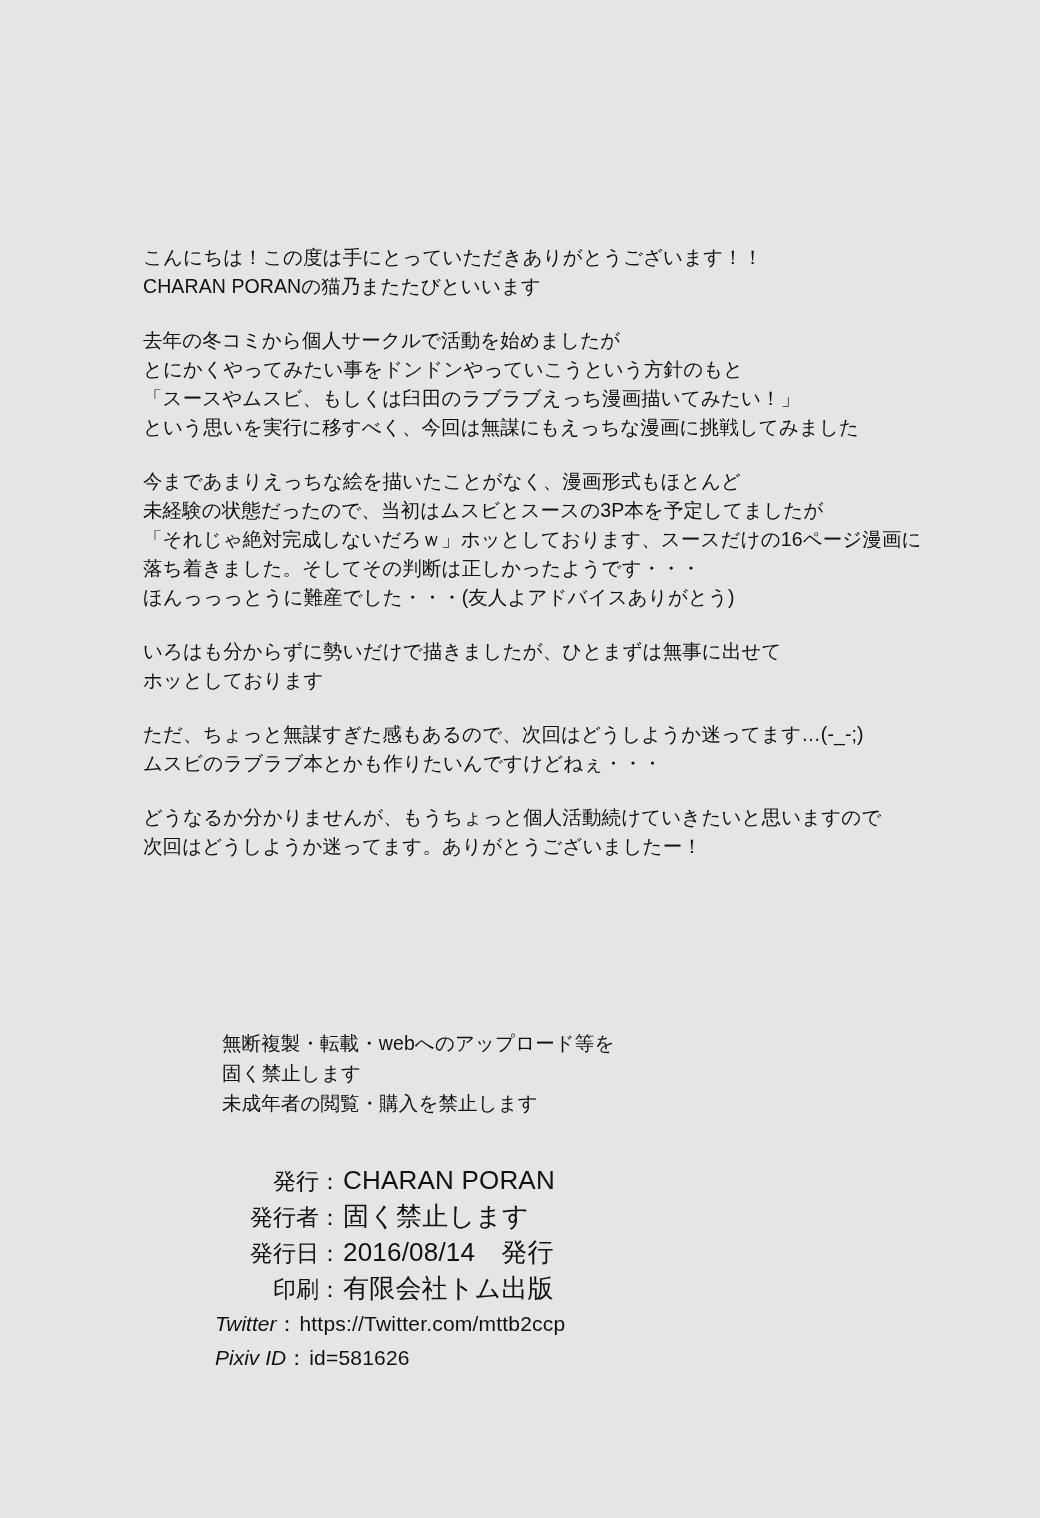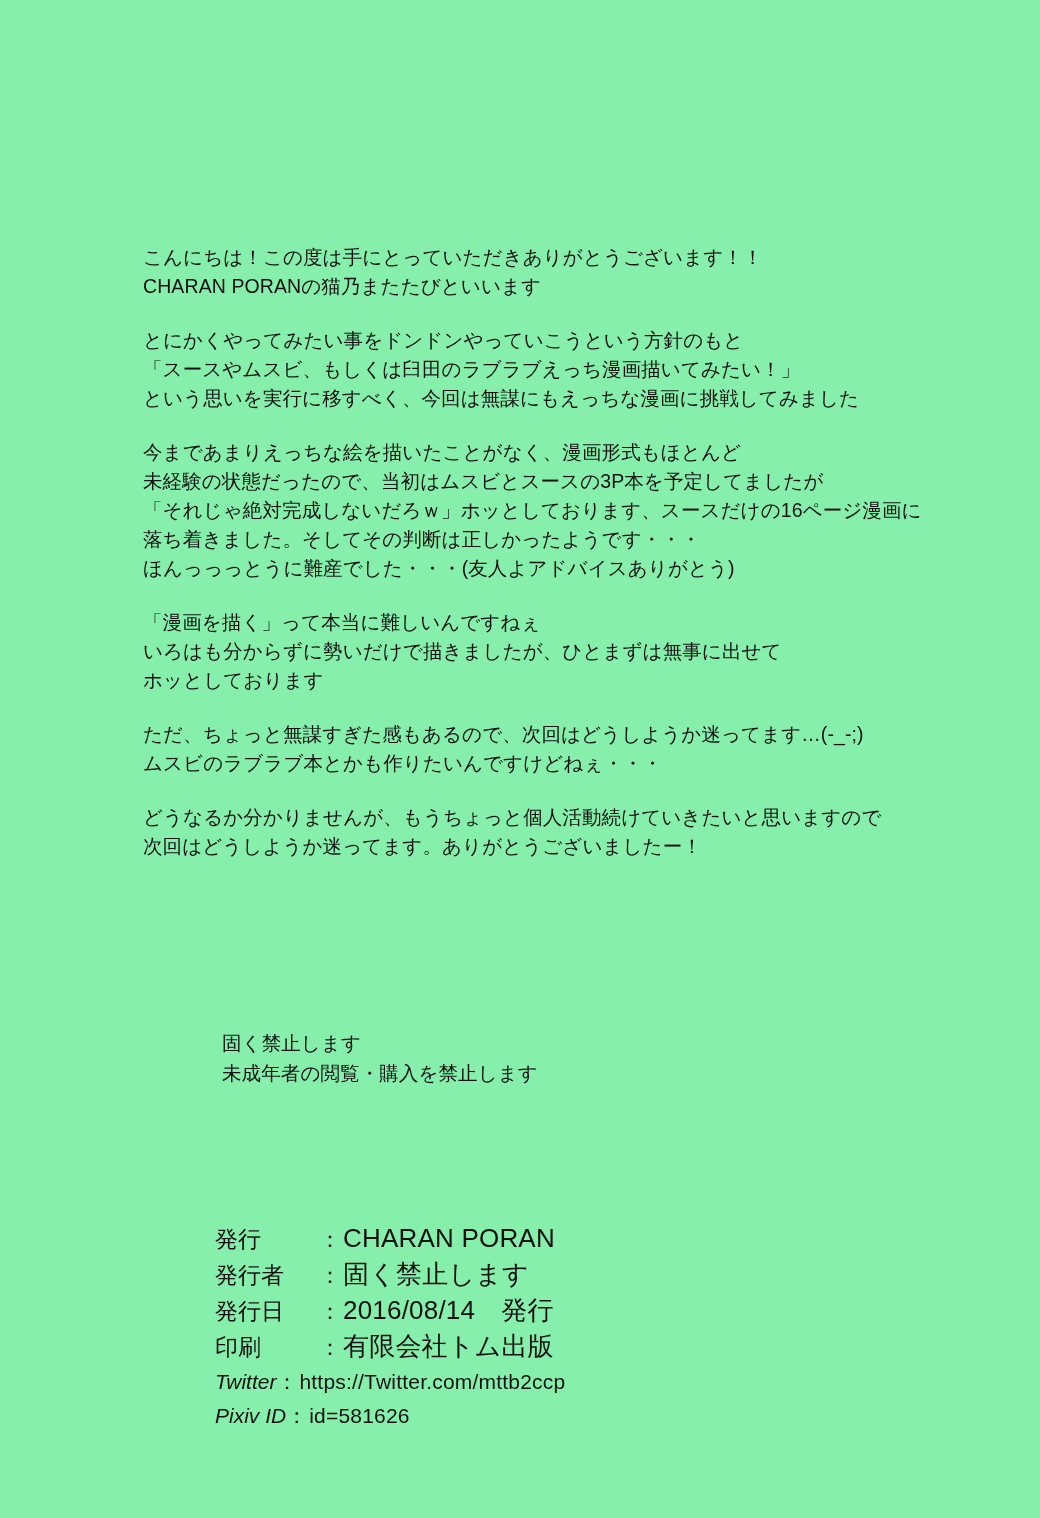--- a/index.html
+++ b/index.html
@@ -11,21 +11,21 @@
     width: 1040px;
     height: 1518px;
     position: relative;
     font-family: "Liberation Sans", "DejaVu Sans", sans-serif;
     color: #111111;
     overflow: hidden;
   }
   .page {
     position: absolute;
     inset: 0;
-    background: #86efac;
+    background: #e5e5e5;
   }
 
   
   .afterword {
     position: absolute;
     left: 143px;
     top: 243px;
     width: 790px;
   }
   .para {
@@ -49,22 +49,23 @@
   }
   .notice .line {
     font-size: 19.5px;
     line-height: 30px;
   }
 
   
   .colophon {
     position: absolute;
     left: 215px;
-    top: 1221px;
+    top: 1163px;
     width: 680px;
+    text-align: right;
   }
   .colo-row {
     display: flex;
     align-items: baseline;
     line-height: 35px;
     white-space: pre;
   }
   .colo-label {
     font-size: 23px;
     min-width: 104px;
@@ -94,52 +95,53 @@
 <div class="page">
 
   <section class="afterword">
 
     <div class="para">
       <div class="line">こんにちは！この度は手にとっていただきありがとうございます！！</div>
       <div class="line">CHARAN PORANの猫乃またたびといいます</div>
     </div>
 
     <div class="para">
+      <div class="line">去年の冬コミから個人サークルで活動を始めましたが</div>
       <div class="line">とにかくやってみたい事をドンドンやっていこうという方針のもと</div>
       <div class="line">「スースやムスビ、もしくは臼田のラブラブえっち漫画描いてみたい！」</div>
       <div class="line">という思いを実行に移すべく、今回は無謀にもえっちな漫画に挑戦してみました</div>
     </div>
 
     <div class="para">
       <div class="line">今まであまりえっちな絵を描いたことがなく、漫画形式もほとんど</div>
       <div class="line">未経験の状態だったので、当初はムスビとスースの3P本を予定してましたが</div>
       <div class="line">「それじゃ絶対完成しないだろｗ」ホッとしております、スースだけの16ページ漫画に</div>
       <div class="line">落ち着きました。そしてその判断は正しかったようです・・・</div>
       <div class="line">ほんっっっとうに難産でした・・・(友人よアドバイスありがとう)</div>
     </div>
 
     <div class="para">
-      <div class="line">「漫画を描く」って本当に難しいんですねぇ</div>
       <div class="line">いろはも分からずに勢いだけで描きましたが、ひとまずは無事に出せて</div>
       <div class="line">ホッとしております</div>
     </div>
 
     <div class="para">
       <div class="line">ただ、ちょっと無謀すぎた感もあるので、次回はどうしようか迷ってます…(-_-;)</div>
       <div class="line">ムスビのラブラブ本とかも作りたいんですけどねぇ・・・</div>
     </div>
 
     <div class="para">
       <div class="line">どうなるか分かりませんが、もうちょっと個人活動続けていきたいと思いますので</div>
       <div class="line">次回はどうしようか迷ってます。ありがとうございましたー！</div>
     </div>
 
   </section>
 
   <section class="notice">
+    <div class="line">無断複製・転載・webへのアップロード等を</div>
     <div class="line">固く禁止します</div>
     <div class="line">未成年者の閲覧・購入を禁止します</div>
   </section>
 
   <section class="colophon">
 
     <div class="colo-row">
       <span class="colo-label">発行</span>
       <span class="colo-sep">：</span>
       <span class="colo-value">CHARAN PORAN</span>

